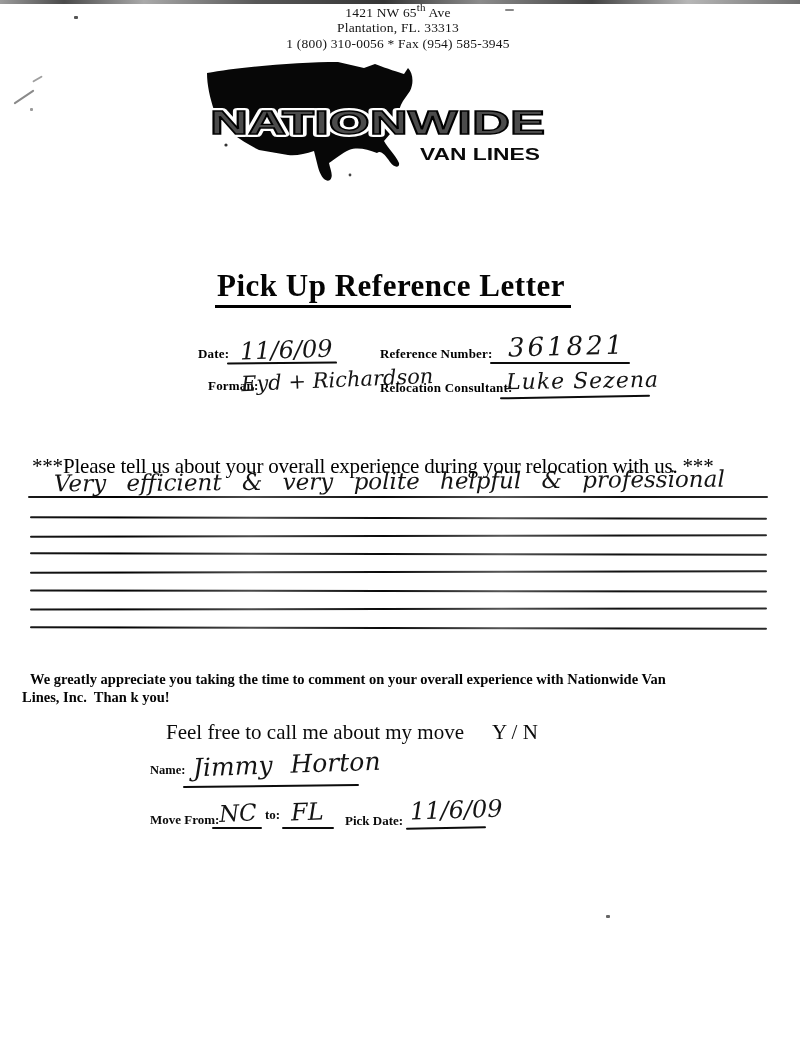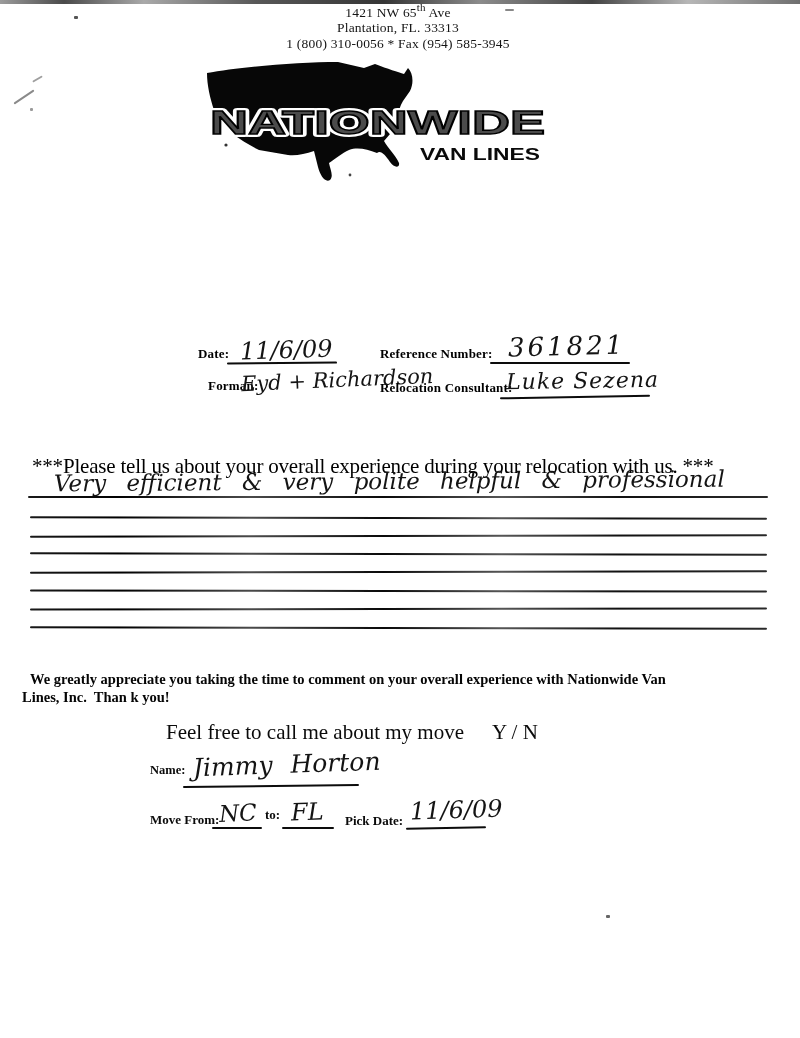--- a/index.html
+++ b/index.html
@@ -95,20 +95,21 @@
       <text x="222" y="105" textLength="120" lengthAdjust="spacingAndGlyphs" font-family="Liberation Sans, sans-serif" font-weight="bold" font-size="17" fill="#0a0a0a">VAN LINES</text>
     </svg>
   </div>
 
   <div class="abs address">
     <div><span>1421 NW 65</span><sup>th</sup><span> Ave</span></div>
     <div>Plantation, FL. 33313</div>
     <div>1 (800) 310-0056 * Fax (954) 585-3945</div>
   </div>
 
+  <div class="abs doc-title">Pick Up Reference Letter</div>
 
   <div class="abs lbl" style="left:198px;top:346px;">Date:</div>
   <div class="abs hand" style="left:240px;top:336px;font-size:24px;transform:rotate(-2deg);">11/6/09</div>
   <div class="uline" style="left:227px;top:362px;width:110px;transform:rotate(-.4deg);"></div>
 
   <div class="abs lbl" style="left:380px;top:346px;">Reference Number:</div>
   <div class="abs hand" style="left:508px;top:331px;font-size:26px;letter-spacing:3px;transform:rotate(-1.5deg);">361821</div>
   <div class="uline" style="left:490px;top:362px;width:140px;"></div>
 
   <div class="abs lbl" style="left:208px;top:378px;">Forman:</div>

